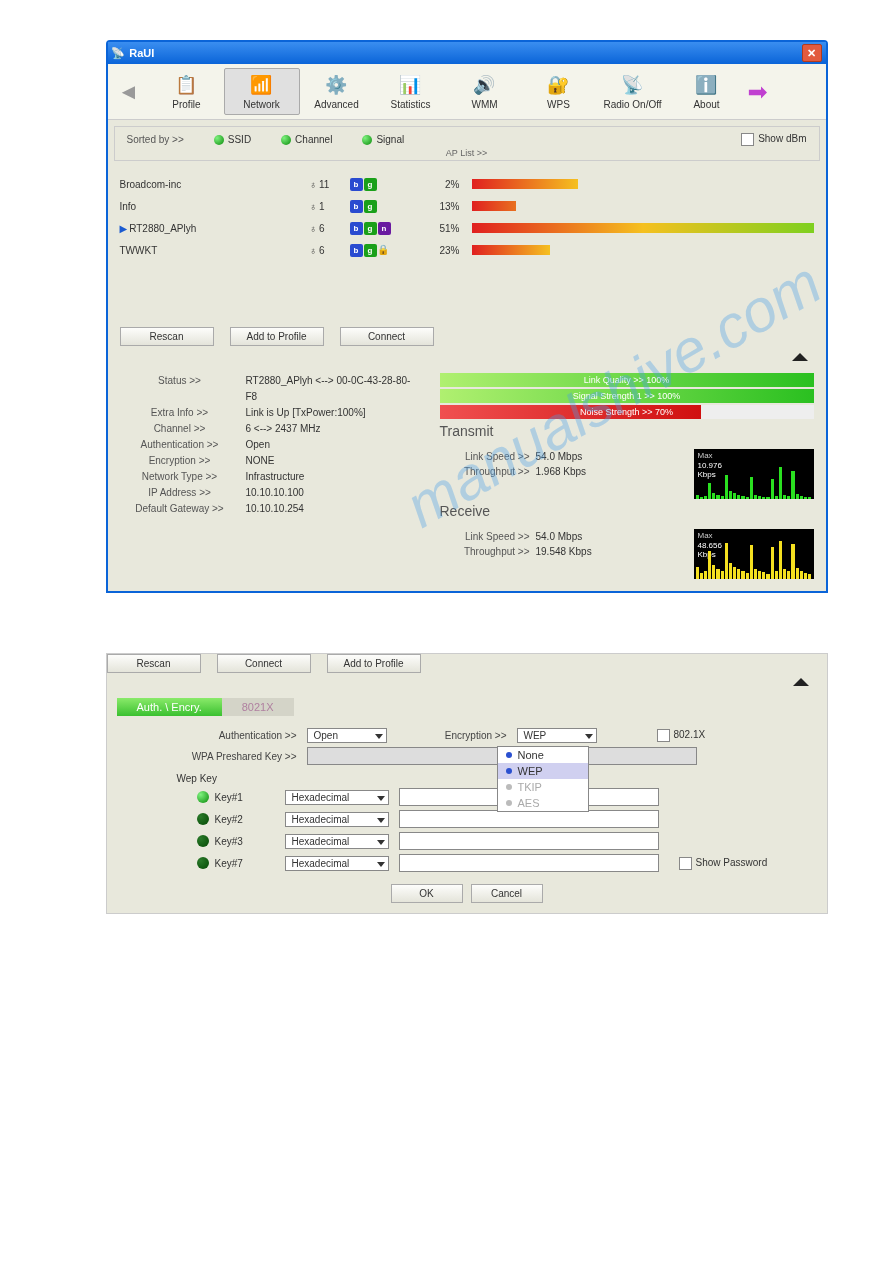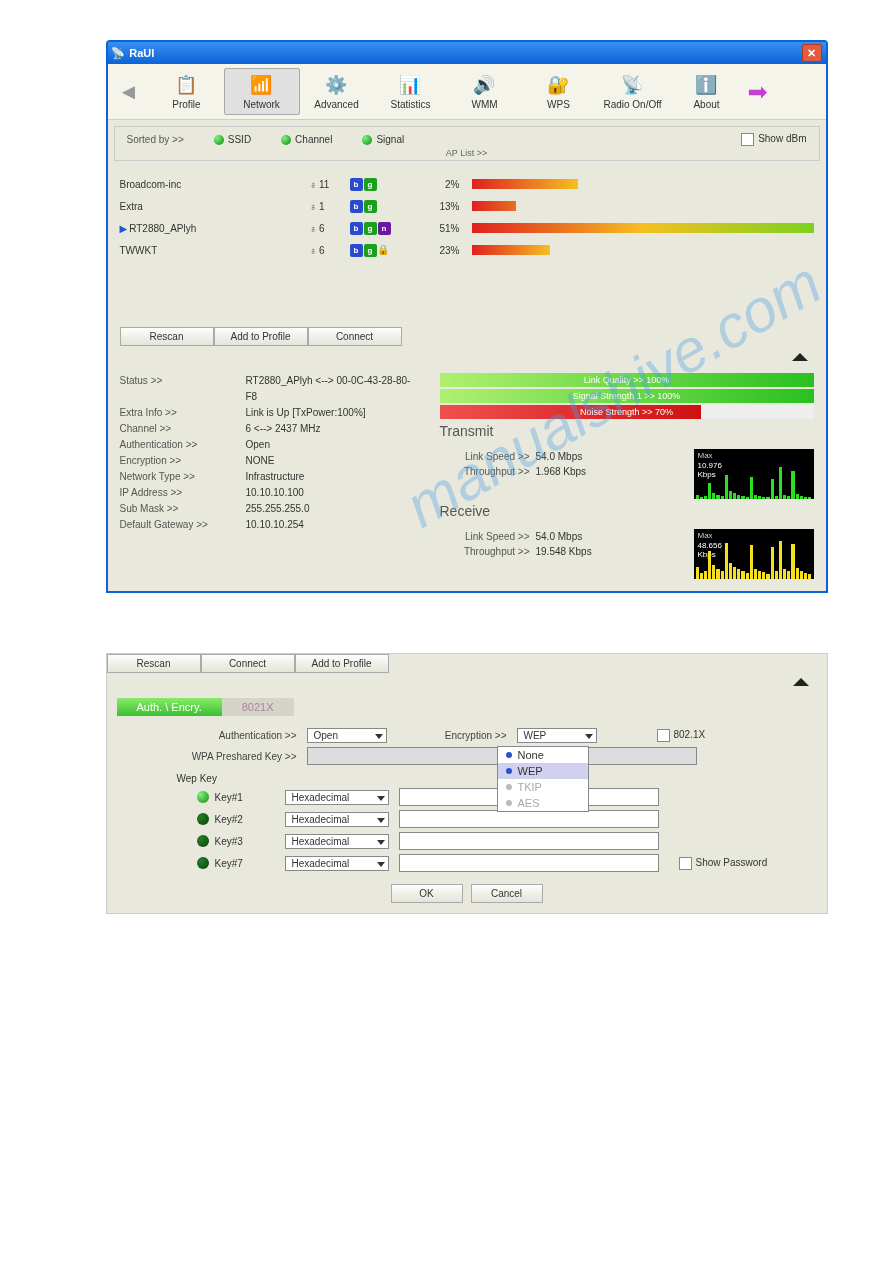--- a/index.html
+++ b/index.html
@@ -26,28 +26,28 @@
 .netrow .icons{width:60px;display:flex;gap:1px}
 .badge{width:13px;height:13px;border-radius:2px;font-size:8px;color:#fff;display:flex;align-items:center;justify-content:center;font-weight:bold}
 .badge.b{background:#2a4bd0}.badge.g{background:#1aa01a}.badge.n{background:#6a1aa0}
 .lock{color:#888;font-size:10px}
 .pct{width:50px;text-align:right;padding-right:12px}
 .sigbar{flex:1;height:10px}
 .sigfill{height:100%;background:linear-gradient(90deg,#e02020,#f5c020,#7ed020)}
 .sigfill.low{background:linear-gradient(90deg,#e02020,#e87020)}
 .sigfill.mid{background:linear-gradient(90deg,#e02020,#f5c020)}
 .tri{color:#1a5ad0;margin-right:2px}
-.btnrow{display:flex;gap:0;margin:6px 12px}
+.btnrow{display:flex;gap:16px;margin:6px 12px}
 .btn{background:linear-gradient(#fdfdfb,#e4e4da);border:1px solid #aaa;padding:3px 0;width:92px;text-align:center;font-size:10px;cursor:pointer}
 .collapse{text-align:right;padding:0 18px 2px}
 .colltri{display:inline-block;width:0;height:0;border-left:8px solid transparent;border-right:8px solid transparent;border-bottom:8px solid #222}
 .details{display:flex;padding:8px 12px 12px;gap:20px}
 .dleft{width:300px}
 .drow{display:flex;font-size:10px;line-height:16px}
-.drow .k{width:120px;text-align:left;color:#555;padding-right:6px}
+.drow .k{width:120px;text-align:center;color:#555;padding-right:6px}
 .drow .v{flex:1}
 .dright{flex:1}
 .qbar{height:14px;margin-bottom:2px;position:relative;font-size:9px;color:#fff;line-height:14px;text-align:center;background:#eee}
 .qfill{position:absolute;left:0;top:0;height:100%}
 .qfill.g{background:linear-gradient(90deg,#b0f070,#2ac020)}
 .qfill.r{background:linear-gradient(90deg,#f05050,#d01010)}
 .qlabel{position:relative;z-index:1}
 .stats{display:flex;gap:6px;margin-top:10px}
 .sleft{flex:1;font-size:10px}
 .srow{display:flex;line-height:15px}
@@ -131,21 +131,21 @@
     <span class="icons">
             <span class="badge b">b</span>
             <span class="badge g">g</span>
           </span>
     <span class="pct">2%</span>
     <span class="sigbar">
             <div class="sigfill mid" style="width:31%"></div>
           </span>
         </div>
         <div class="netrow">
-          <span class="name">Extra</span>
+          <span class="name">Info</span>
     <span class="ch"><span style="font-family:sans-serif">♁</span>1</span>
     <span class="icons">
             <span class="badge b">b</span>
             <span class="badge g">g</span>
           </span>
     <span class="pct">13%</span>
     <span class="sigbar">
             <div class="sigfill low" style="width:13%"></div>
           </span>
         </div>
@@ -208,24 +208,20 @@
             <span class="k">Encryption &gt;&gt;</span>
             <span class="v">NONE</span>
           </div>
           <div class="drow">
             <span class="k">Network Type &gt;&gt;</span>
             <span class="v">Infrastructure</span>
           </div>
           <div class="drow">
             <span class="k">IP Address &gt;&gt;</span>
             <span class="v">10.10.10.100</span>
-          </div>
-          <div class="drow">
-            <span class="k">Sub Mask &gt;&gt;</span>
-            <span class="v">255.255.255.0</span>
           </div>
           <div class="drow">
             <span class="k">Default Gateway &gt;&gt;</span>
             <span class="v">10.10.10.254</span>
           </div>
         </div>
     <div class="dright">
       <div class="qbar">
             <div class="qfill g" style="width:100%"></div>
             <div class="qlabel">Link Quality &gt;&gt; 100%</div>

